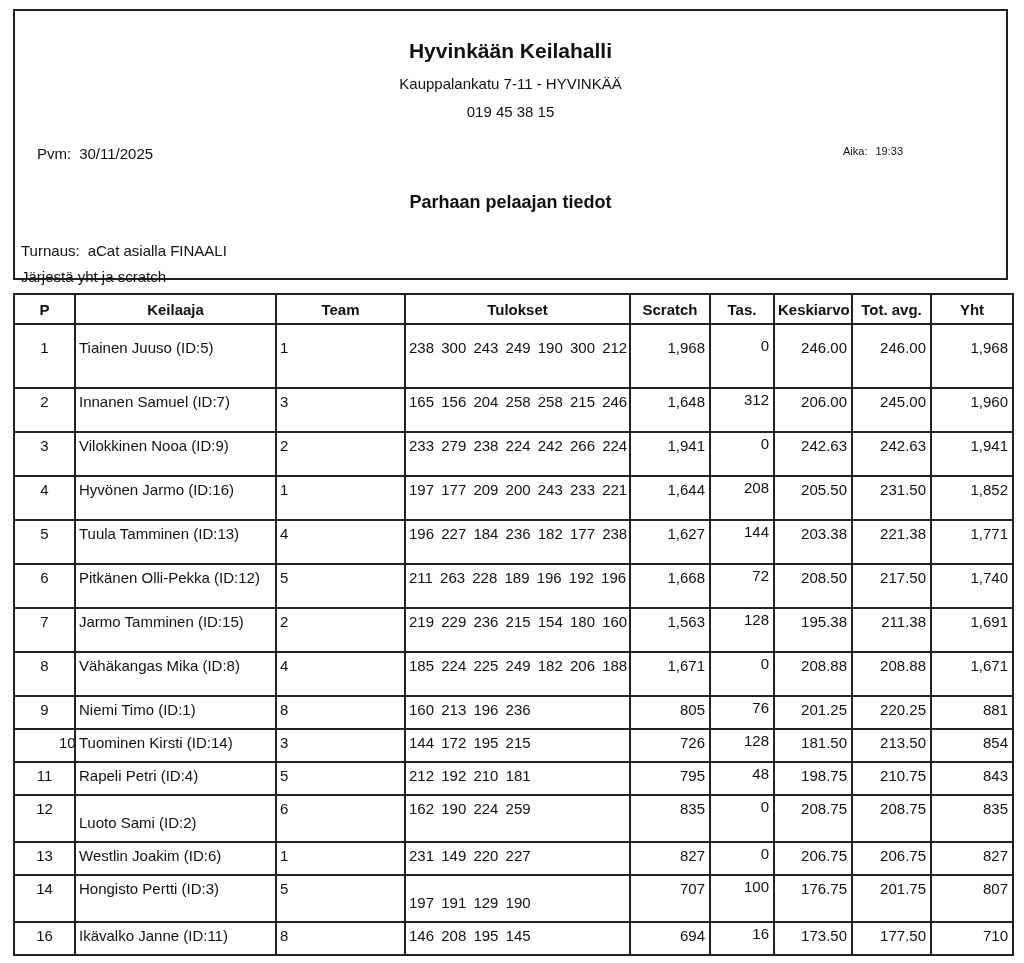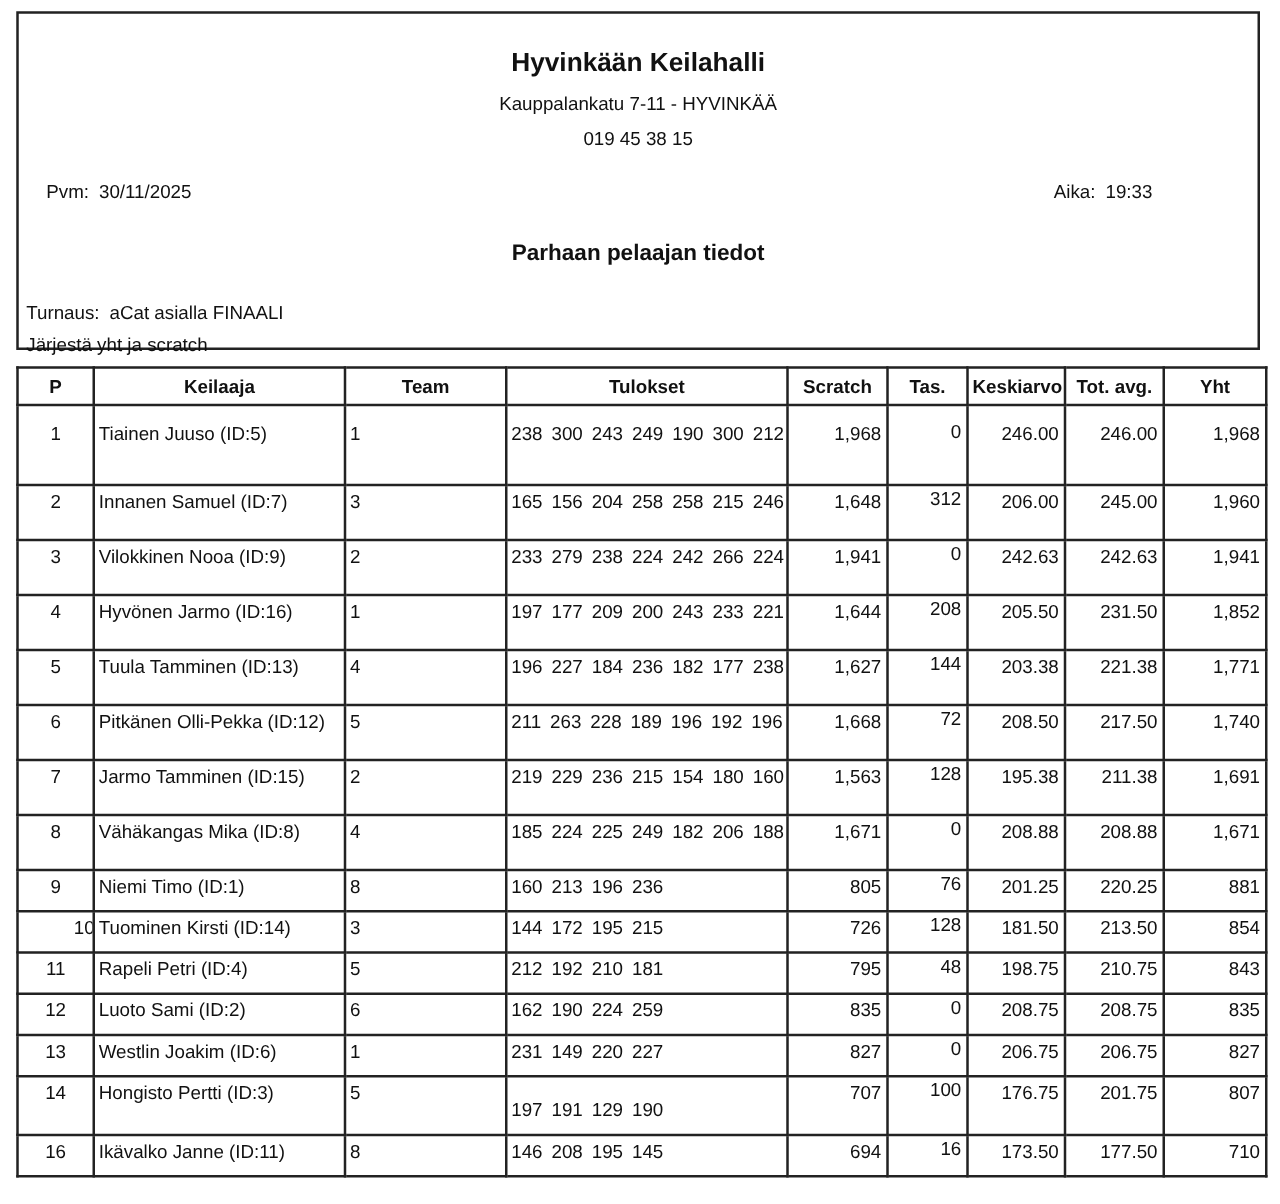--- a/index.html
+++ b/index.html
@@ -2,21 +2,21 @@
 <html><head>
 <meta charset="utf-8">
 <style>
   html, body { margin:0; padding:0; background:#fff; }
   body { width:1024px; height:963px; position:relative; font-family:"Liberation Sans", sans-serif; color:#111; overflow:hidden; }
   .header-box { position:absolute; left:13px; top:9px; width:995px; height:271px; border:2px solid #222; box-sizing:border-box; }
   .title { position:absolute; left:0; right:0; top:28px; text-align:center; font-weight:bold; font-size:21px; }
   .address { position:absolute; left:0; right:0; top:64px; text-align:center; font-size:15px; }
   .phone { position:absolute; left:0; right:0; top:92px; text-align:center; font-size:15px; }
   .date { position:absolute; left:22px; top:134px; font-size:15px; }
-  .time { position:absolute; left:828px; top:134px; font-size:15px; }
+  .time { position:absolute; left:828px; top:134px; font-size:11px; }
   .subtitle { position:absolute; left:0; right:0; top:181px; text-align:center; font-weight:bold; font-size:18px; }
   .tournament { position:absolute; left:6px; top:231px; font-size:15px; }
   .sortinfo { position:absolute; left:6px; top:257px; font-size:15px; }
   .lbl { margin-right:8px; }
 
   table.results { position:absolute; left:13px; top:293px; border-collapse:collapse; table-layout:fixed; width:999px; font-size:15px; }
   table.results th, table.results td { border:2px solid #222; padding:0 3px; vertical-align:top; overflow:hidden; white-space:nowrap; }
   table.results th { height:28px; vertical-align:middle; font-weight:bold; text-align:center; font-size:15px; }
   table.results td { height:40px; line-height:21px; padding-top:2px; }
   table.results tr.first td { height:50px; padding-top:12px; }
@@ -189,21 +189,21 @@
         <td style="height: 29px; padding-top: 2px;">5</td>
         <td class="scores" style="white-space: nowrap; height: 29px; padding-top: 2px;">212 192 210 181</td>
         <td class="num" style="height: 29px; padding-top: 2px;">795</td>
         <td class="tas" style="height: 29px; padding-top: 2px;">48</td>
         <td class="num" style="height: 29px; padding-top: 2px;">198.75</td>
         <td class="num" style="height: 29px; padding-top: 2px;">210.75</td>
         <td class="num" style="height: 29px; padding-top: 2px;">843</td>
       </tr>
       <tr>
         <td class="pos" style="height: 29px; padding-top: 2px;">12</td>
-        <td class="name" style="white-space: nowrap; height: 29px; padding-top: 2px; margin-left: 48px;">Luoto Sami (ID:2)</td>
+        <td class="name" style="white-space: nowrap; height: 29px; padding-top: 16px; margin-left: 48px;">Luoto Sami (ID:2)</td>
         <td style="height: 29px; padding-top: 2px;">6</td>
         <td class="scores" style="white-space: nowrap; height: 29px; padding-top: 2px;">162 190 224 259</td>
         <td class="num" style="height: 29px; padding-top: 2px;">835</td>
         <td class="tas" style="height: 29px; padding-top: 2px;">0</td>
         <td class="num" style="height: 29px; padding-top: 2px;">208.75</td>
         <td class="num" style="height: 29px; padding-top: 2px;">208.75</td>
         <td class="num" style="height: 29px; padding-top: 2px;">835</td>
       </tr>
       <tr>
         <td class="pos" style="height: 29px; padding-top: 2px;">13</td>

